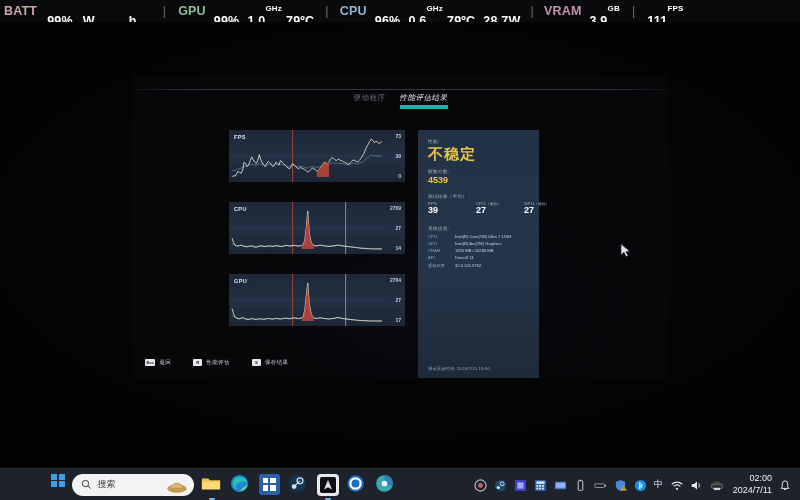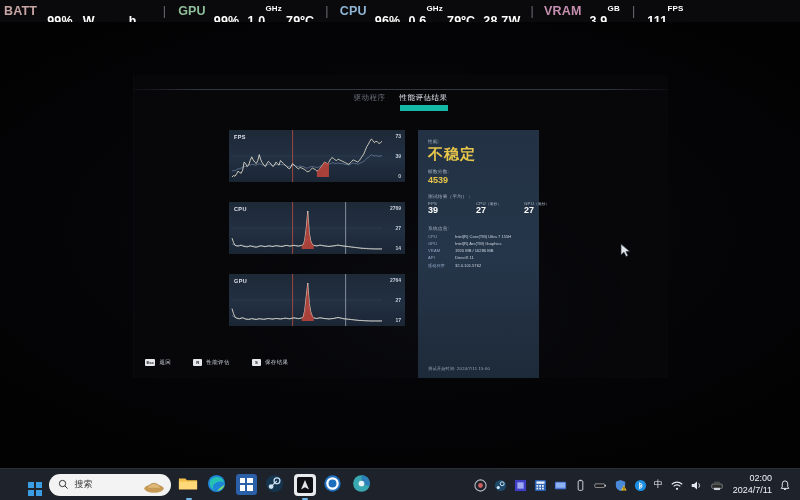--- a/index.html
+++ b/index.html
@@ -55,21 +55,21 @@
     opacity: .55;
   }
 
   
   .tabs {
     position: absolute; left: 0; top: 18px; width: 100%;
     display: flex; justify-content: center; gap: 14px;
     font-size: 7.5px; letter-spacing: .5px;
   }
   .tab { color: #6b6f78; padding-bottom: 2px; }
-  .tab.active { color: #e9ecf2; border-bottom: 6px solid #14b8a6; }
+  .tab.active { color: #e9ecf2; border-bottom: 4px solid #14b8a6; font-style: italic; }
 
   
   .charts { position: absolute; left: 96px; top: 55px; width: 176px; }
   .chart-card {
     position: relative; width: 176px; height: 52px;
     background: linear-gradient(180deg, #1e2937 0%, #223043 55%, #1b2634 100%);
     margin-bottom: 20px; overflow: hidden;
   }
   .chart-title {
     position: absolute; left: 5px; top: 4px;
@@ -122,21 +122,21 @@
   }
   .fbtn-label { font-size: 5.5px; color: #cfd5de; letter-spacing: .4px; }
 
   
   .taskbar {
     position: absolute; left: 0; bottom: 0; width: 800px; height: 32px;
     background: rgba(32,36,46,.94);
     border-top: 1px solid rgba(255,255,255,.06);
     display: flex; align-items: center;
   }
-  .tb-center { position: absolute; left: 28px; display: flex; align-items: flex-end; gap: 7px; }
+  .tb-center { position: absolute; left: 51px; display: flex; align-items: flex-start; gap: 7px; }
   .win-logo { display: grid; grid-template-columns: 6px 6px; grid-template-rows: 6px 6px; gap: 1.5px; }
   .win-logo i { background: #3b9ee5; display: block; }
   .search-pill {
     width: 122px; height: 22px; border-radius: 11px;
     background: #f3f3f3; display: flex; align-items: center; padding: 0 4px 0 9px;
     position: relative;
   }
   .search-txt { font-size: 9px; color: #3a3a3a; margin-left: 6px; }
   .tb-icon { width: 22px; height: 22px; position: relative; }
   .tb-active-dot {

